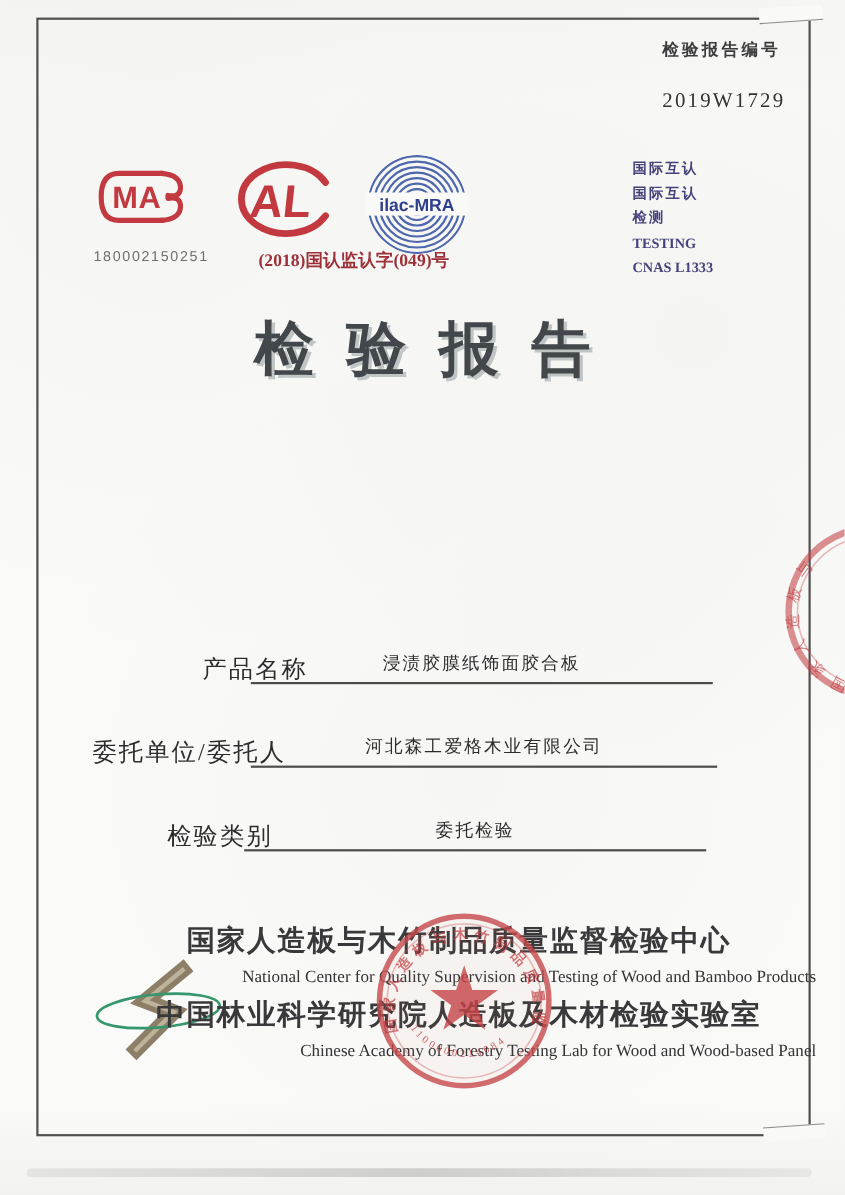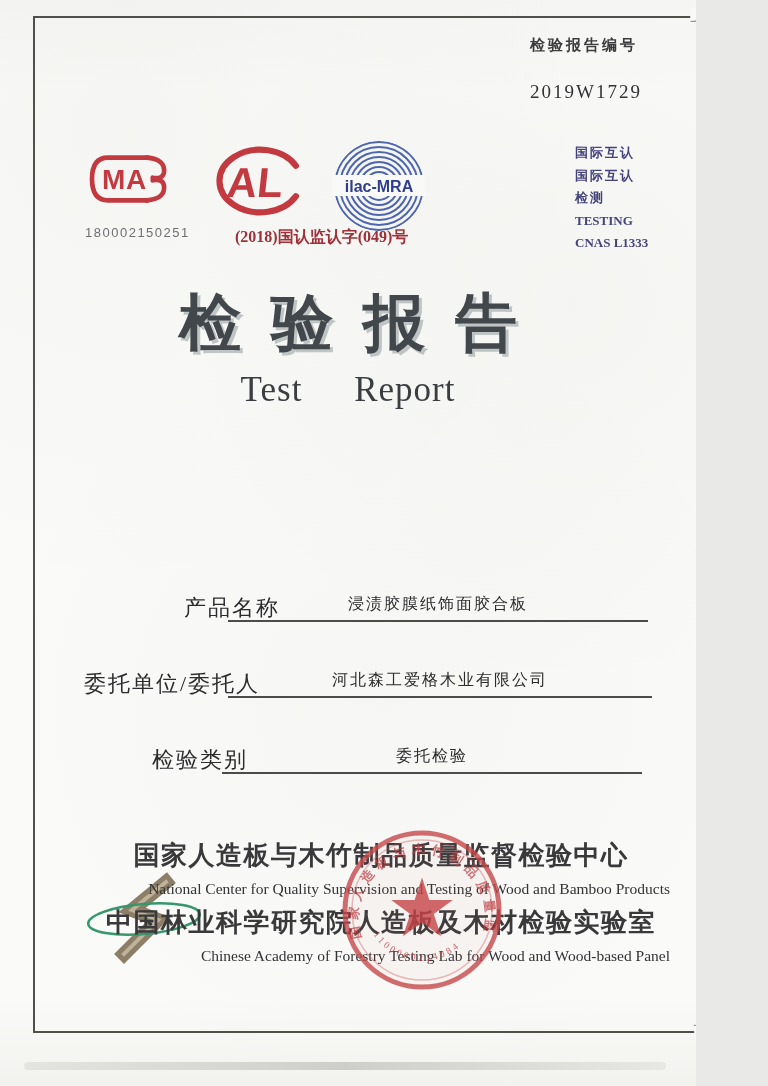--- a/index.html
+++ b/index.html
@@ -1,17 +1,17 @@
 <!DOCTYPE html>
 <html><head>
 <meta charset="utf-8">
 <style>
   html,body{margin:0;padding:0;background:#e9e9e7;}
   .scan{
-    position:relative;width:696px;height:1086px;overflow:hidden;
+    position:relative;width:768px;height:1086px;overflow:hidden;
     background:#f9f9f7;
     background-image:
       radial-gradient(circle at 18% 12%, rgba(90,90,80,0.03), transparent 42%),
       radial-gradient(circle at 82% 28%, rgba(90,90,80,0.035), transparent 40%),
       radial-gradient(circle at 55% 65%, rgba(90,90,80,0.025), transparent 50%),
       linear-gradient(180deg,#f6f6f4 0%,#fafaf8 8%,#fafaf8 92%,#f2f2ef 100%);
     font-family:"Liberation Serif","DejaVu Serif",serif;color:#2f2f31;
   }
   .frame{position:absolute;left:33px;top:16px;width:700px;height:1013px;
     border:2px solid #504f4c;z-index:1;}
@@ -34,21 +34,21 @@
   .cert{position:absolute;z-index:3;white-space:nowrap;}
   .cma-cert{left:85px;top:225px;font-family:"Liberation Sans","DejaVu Sans",sans-serif;
     font-size:13px;letter-spacing:1.5px;color:#6f6f71;}
   .al-cert{left:197px;top:227px;font-size:16px;font-weight:bold;color:#9d3038;letter-spacing:0px;margin-left:38px;}
   .acc-col{position:absolute;left:575px;top:142px;z-index:3;font-size:13px;font-weight:bold;
     color:#45437b;line-height:22.5px;}
   .acc-col .zh{letter-spacing:2px;}
 
   .title-zh{position:absolute;left:0;right:0;top:281px;margin:0;text-align:center;z-index:3;
     font-family:"Liberation Sans","DejaVu Sans",sans-serif;
-    font-size:62px;font-weight:bold;color:#42474b;letter-spacing:30px;padding-left:30px;
+    font-size:54px;font-weight:bold;color:#42474b;letter-spacing:30px;padding-left:30px;
     text-shadow:3px 3px 0 rgba(125,135,140,0.45);}
   .title-en{position:absolute;left:0;right:0;top:370px;text-align:center;z-index:3;
     font-size:35px;color:#3a3e41;word-spacing:42px;letter-spacing:1px;}
 
   .field{position:absolute;left:0;top:0;width:100%;z-index:3;}
   .flabel{position:absolute;font-size:22px;letter-spacing:2px;color:#2c2c2e;white-space:nowrap;}
   .fline{position:absolute;border-bottom:2px solid #4c4c4a;height:32px;text-align:center;}
   .fvalue{font-size:16px;letter-spacing:2px;color:#2c2c2e;line-height:32px;white-space:nowrap;}
   .l1{left:152px;top:593px;margin-left:32px;} .v1{left:228px;top:588px;width:420px;}
   .l2{left:84px;top:669px;}  .v2{left:228px;top:664px;width:424px;}
@@ -124,21 +124,20 @@
 
   <div class="acc-col">
     <div class="zh">国际互认</div>
     <div class="zh">国际互认</div>
     <div class="zh">检测</div>
     <div>TESTING</div>
     <div>CNAS L1333</div>
   </div>
 
   <h1 class="title-zh">检验报告</h1>
-  <div class="title-en">Test Report</div>
 
   <svg class="stamp-edge" viewBox="0 0 80 245">
     <defs>
       <path id="edgeArc" d="M 105,164 A 60,60 0 0 1 105,28" fill="none"></path>
     </defs>
     <circle cx="105" cy="96" r="76" fill="none" stroke="rgba(196,70,74,0.6)" stroke-width="6"></circle>
     <circle cx="105" cy="96" r="68" fill="none" stroke="rgba(196,70,74,0.35)" stroke-width="1.5"></circle>
     <text font-size="14" fill="rgba(190,62,66,0.65)" letter-spacing="9">
       <textPath href="#edgeArc" startOffset="22">国家人造板与</textPath>
     </text>

